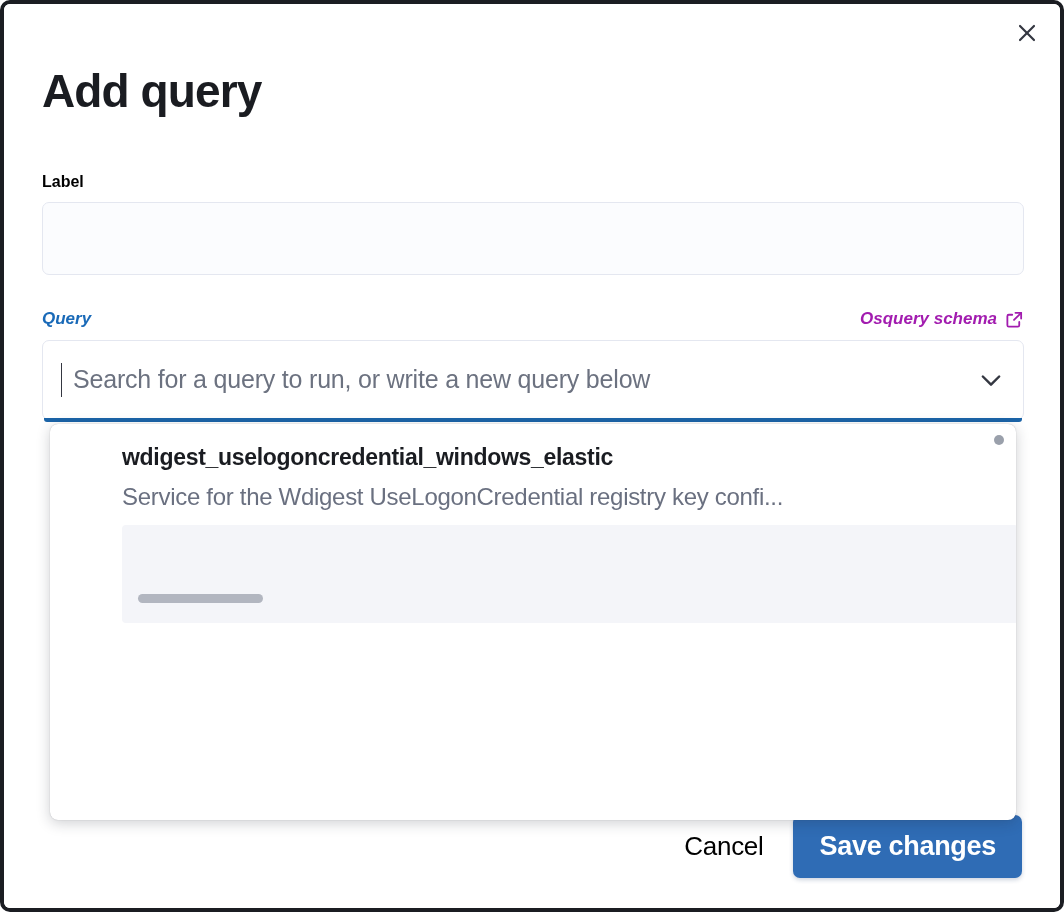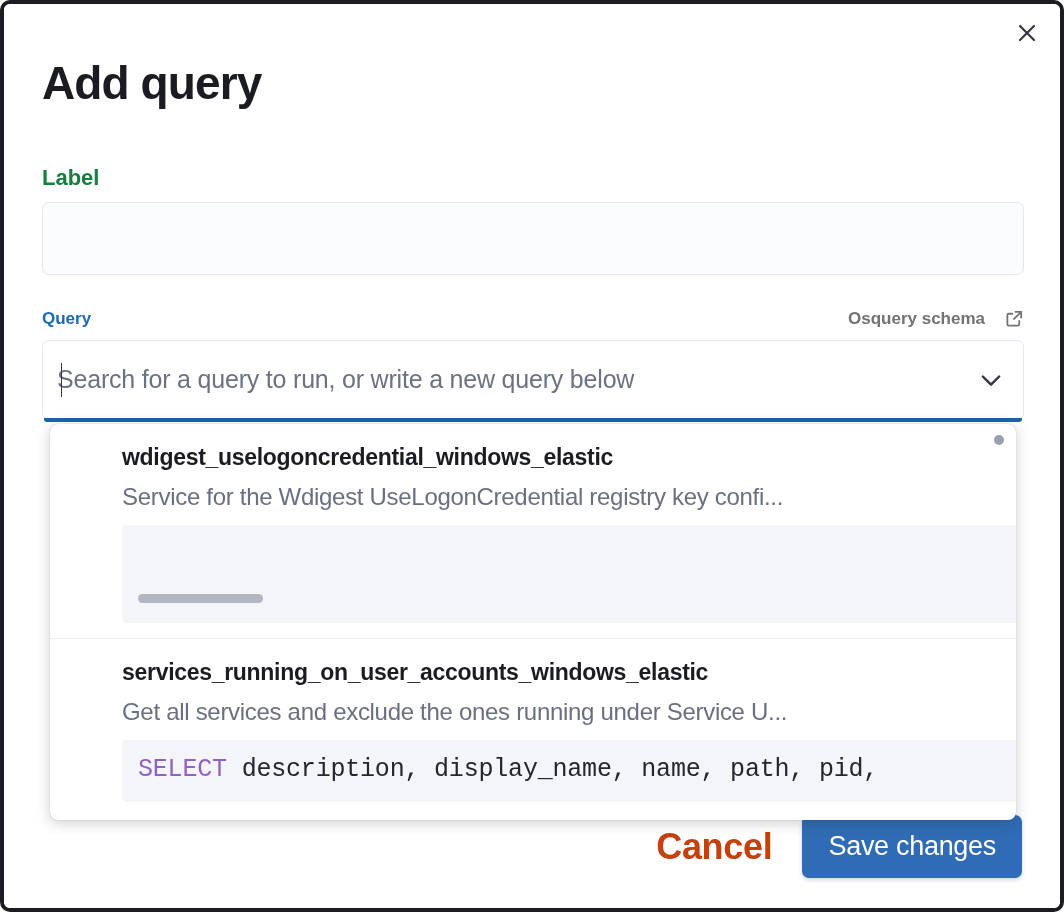--- a/index.html
+++ b/index.html
@@ -47,28 +47,28 @@
   }
   .close-btn svg { display: block; }
 
   
   .modal-title {
     font-size: 46px;
     font-weight: 700;
     letter-spacing: -0.9px;
     color: #1a1c21;
     line-height: 1.1;
-    margin-top: 16px;
+    margin-top: 24px;
   }
 
   
   .field-label {
-    font-size: 22px;
-    font-weight: 700;
-    color: #15803d;
+    font-size: 16px;
+    font-weight: 700;
+    color: #000000;
     margin-top: 56px;
     margin-bottom: 11px;
   }
 
   .text-input {
     display: block;
     width: 982px;
     height: 73px;
     background: #fbfcfe;
     border: 1px solid #e4e7f0;
@@ -81,53 +81,54 @@
   }
 
   
   .query-row {
     display: flex;
     align-items: center;
     justify-content: space-between;
     margin-top: 34px;
     margin-bottom: 11px;
     width: 982px;
+    font-style: italic;
   }
   .query-label {
     font-size: 17px;
     font-weight: 700;
     color: #1a6ab8;
   }
   .schema-link {
     display: inline-flex;
-    align-items: flex-start;
-    gap: 20px;
+    align-items: flex-end;
+    gap: 8px;
     font-size: 17px;
     font-weight: 700;
-    color: #737373;
+    color: #a21caf;
     text-decoration: none;
     cursor: pointer;
   }
   .schema-link svg { display: block; }
 
   
   .combo-wrap {
     position: relative;
     width: 982px;
   }
   .combo {
     position: relative;
     width: 982px;
     height: 80px;
     background: #ffffff;
     border: 1px solid #e4e7f0;
     border-radius: 7px;
     display: flex;
     align-items: center;
-    padding: 0 8px;
+    padding: 0 24px;
   }
   .combo::after {
     content: "";
     position: absolute;
     left: 1px;
     right: 1px;
     bottom: -3px;
     height: 4px;
     background: #1b64a8;
     border-radius: 0 0 3px 3px;
@@ -244,34 +245,34 @@
     bottom: 30px;
     display: flex;
     align-items: center;
     gap: 30px;
     z-index: 10;
   }
   .btn-cancel {
     background: transparent;
     border: none;
     font-family: "Liberation Sans", sans-serif;
-    font-size: 36px;
-    font-weight: 700;
-    color: #c2410c;
+    font-size: 26px;
+    font-weight: 400;
+    color: #000000;
     cursor: pointer;
     letter-spacing: -0.3px;
   }
   .btn-save {
     background: #2f6cb5;
     border: none;
     border-radius: 7px;
     color: #ffffff;
     font-family: "Liberation Sans", sans-serif;
     font-size: 27px;
-    font-weight: 400;
+    font-weight: 700;
     letter-spacing: -0.3px;
     padding: 16px 26px;
     cursor: pointer;
     box-shadow: 0 2px 4px rgba(30,60,110,0.22);
   }
 </style>
 </head>
 <body>
 
 <div class="screen">
@@ -320,27 +321,20 @@
         <span class="dd-scroll-dot"></span>
 
         <div class="dd-option">
           <div class="dd-title">wdigest_uselogoncredential_windows_elastic</div>
           <div class="dd-desc">Service for the Wdigest UseLogonCredential registry key confi...</div>
           <div class="dd-code">
             <span class="code-scrollbar"></span>
           </div>
         </div>
 
-        <div class="dd-option">
-          <div class="dd-title">services_running_on_user_accounts_windows_elastic</div>
-          <div class="dd-desc">Get all services and exclude the ones running under Service U...</div>
-          <div class="dd-code short">
-            <div class="code-line"><span class="tok-kw">SELECT</span><span class="tok-id"> description, display_name, name, path, pid,</span></div>
-          </div>
-        </div>
       </div>
     </div>
 
     <div class="footer">
       <button class="btn-cancel">Cancel</button>
       <button class="btn-save">Save changes</button>
     </div>
 
   </div>
 </div>

